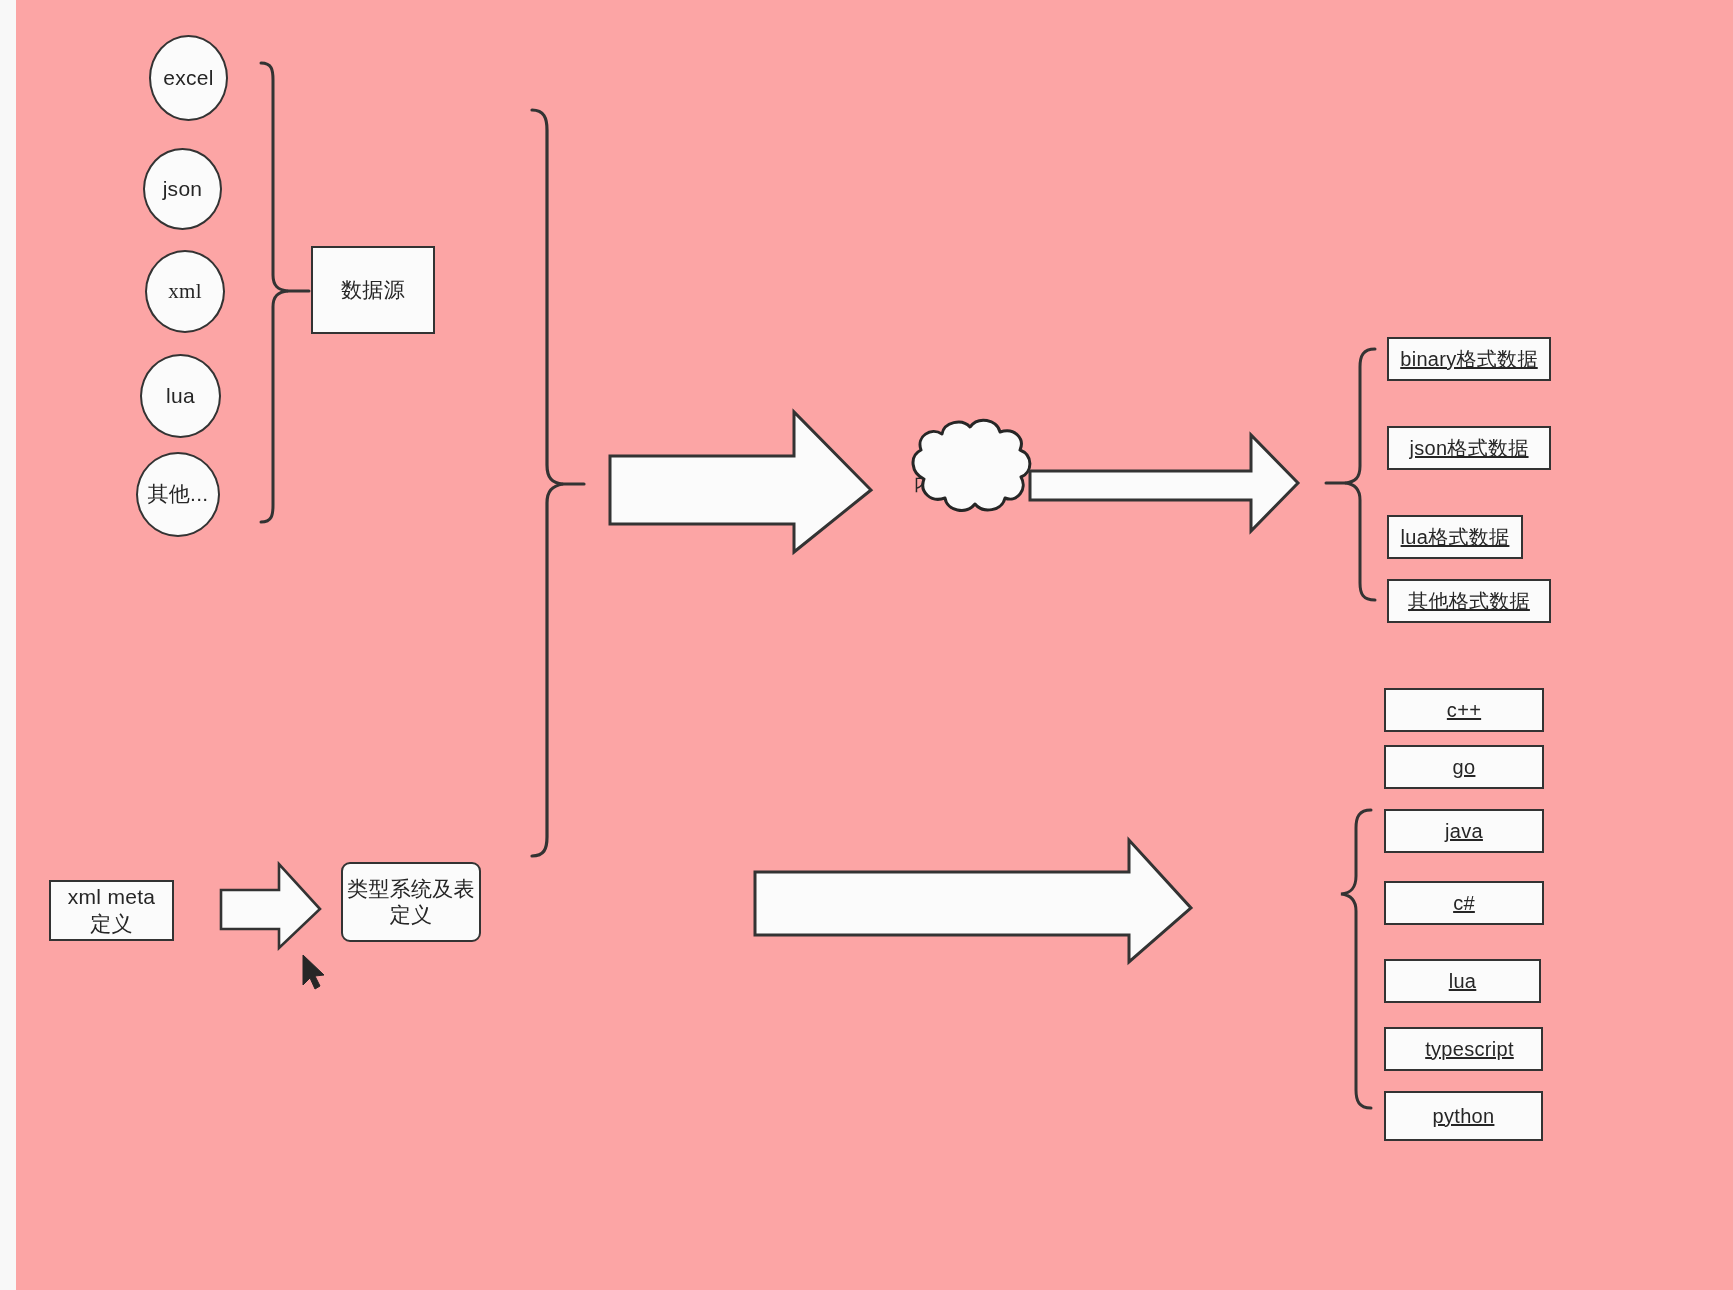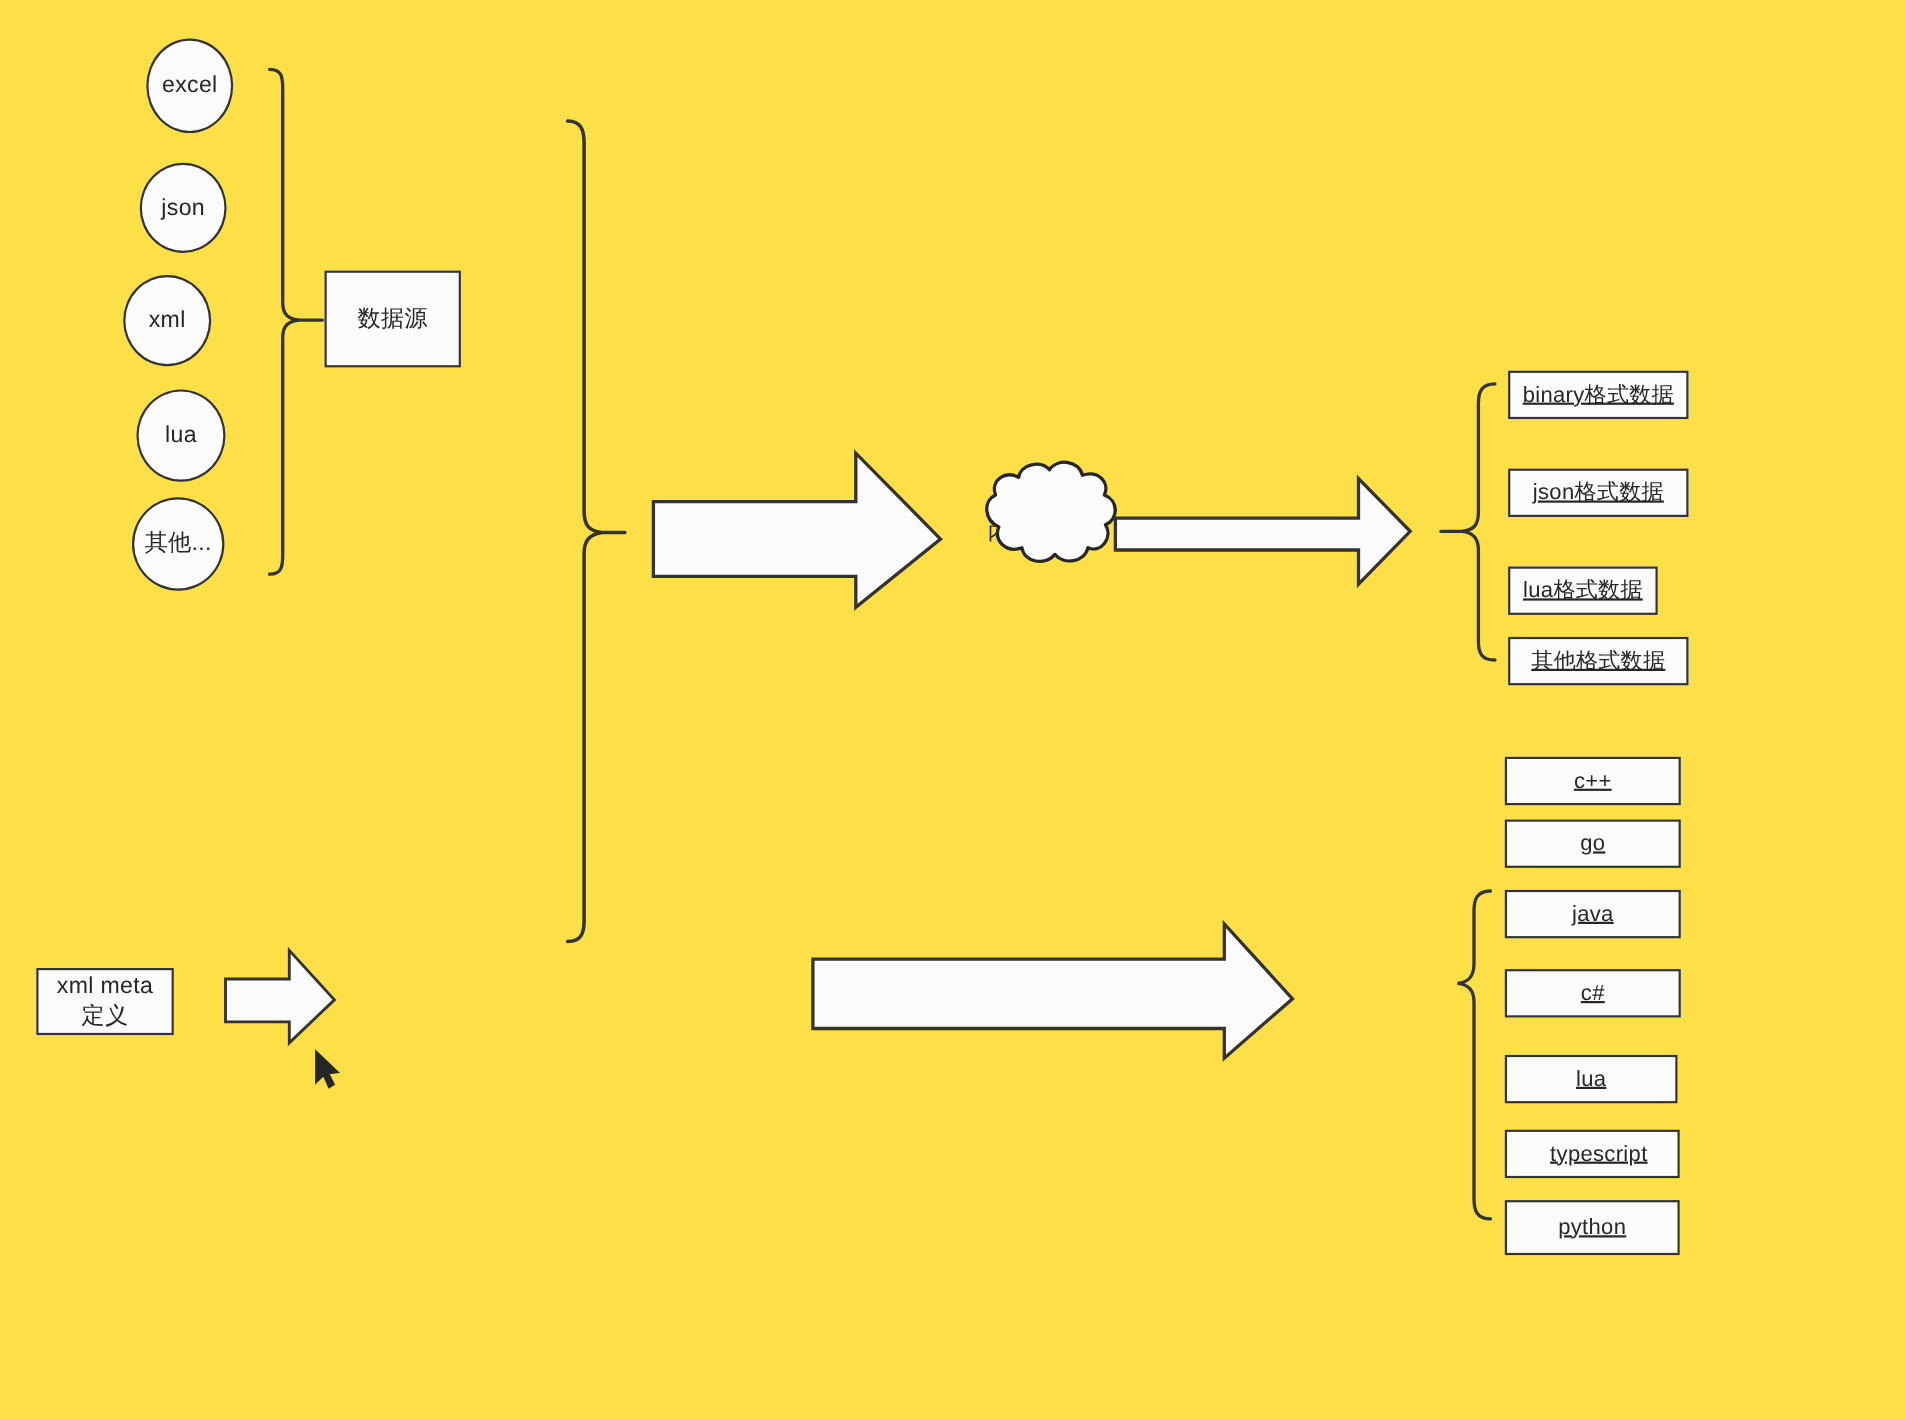--- a/index.html
+++ b/index.html
@@ -11,21 +11,22 @@
     width: 1733px;
     height: 1290px;
     position: relative;
     font-family: "Liberation Sans", "DejaVu Sans", sans-serif;
     color: #262626;
     overflow: hidden;
   }
   .canvas {
     position: absolute;
     inset: 0;
-    background: #fde047;
+    background: #fca5a5;
+    margin-left: 16px;
   }
   .node {
     position: absolute;
     box-sizing: border-box;
     background: #fbfbfb;
     border: 2.5px solid #333333;
     display: flex;
     align-items: center;
     justify-content: center;
     text-align: center;
@@ -70,40 +71,44 @@
 <div class="canvas">
 
   <div class="node circle" style="left:133px; top:35px; width:79px; height:86px;">
     <span>excel</span>
   </div>
 
   <div class="node circle" style="left:127px; top:148px; width:79px; height:82px;">
     <span>json</span>
   </div>
 
-  <div class="node circle" style="left:112px; top:250px; width:80px; height:83px;">
+  <div class="node circle" style="left:129px; top:250px; width:80px; height:83px;font-family:Liberation Serif, serif;">
     <span>xml</span>
   </div>
 
   <div class="node circle" style="left:124px; top:354px; width:81px; height:84px;">
     <span>lua</span>
   </div>
 
   <div class="node circle" style="left:120px; top:452px; width:84px; height:85px;">
     <span>其他...</span>
   </div>
 
   <div class="node rect" style="left:295px; top:246px; width:124px; height:88px;">
     <span>数据源</span>
   </div>
 
   <div class="node rect" style="left:33px; top:880px; width:125px; height:61px; padding:0 8px;">
     <span style="white-space:normal;">xml meta定义</span>
   </div>
 
+  <div class="node rounded" style="left:325px; top:862px; width:140px; height:80px;">
+    <span style="white-space:pre-line;">类型系统及表
+定义</span>
+  </div>
 
   <div class="arrow-label" style="left:600px; top:470px; width:190px;">加载和解析</div>
 
   <div class="cloud-label" style="left:878px; top:470px; width:120px;">内部数据</div>
 
   <div class="arrow-label" style="left:1019px; top:470px; width:224px;">校验、分组、标签过滤</div>
 
   <div class="arrow-label" style="left:740px; top:898px; width:370px;">根据定义生成代码</div>
 
   <div class="arrow-label" style="left:216px; top:901px; width:68px; font-size:19px;">编译</div>

